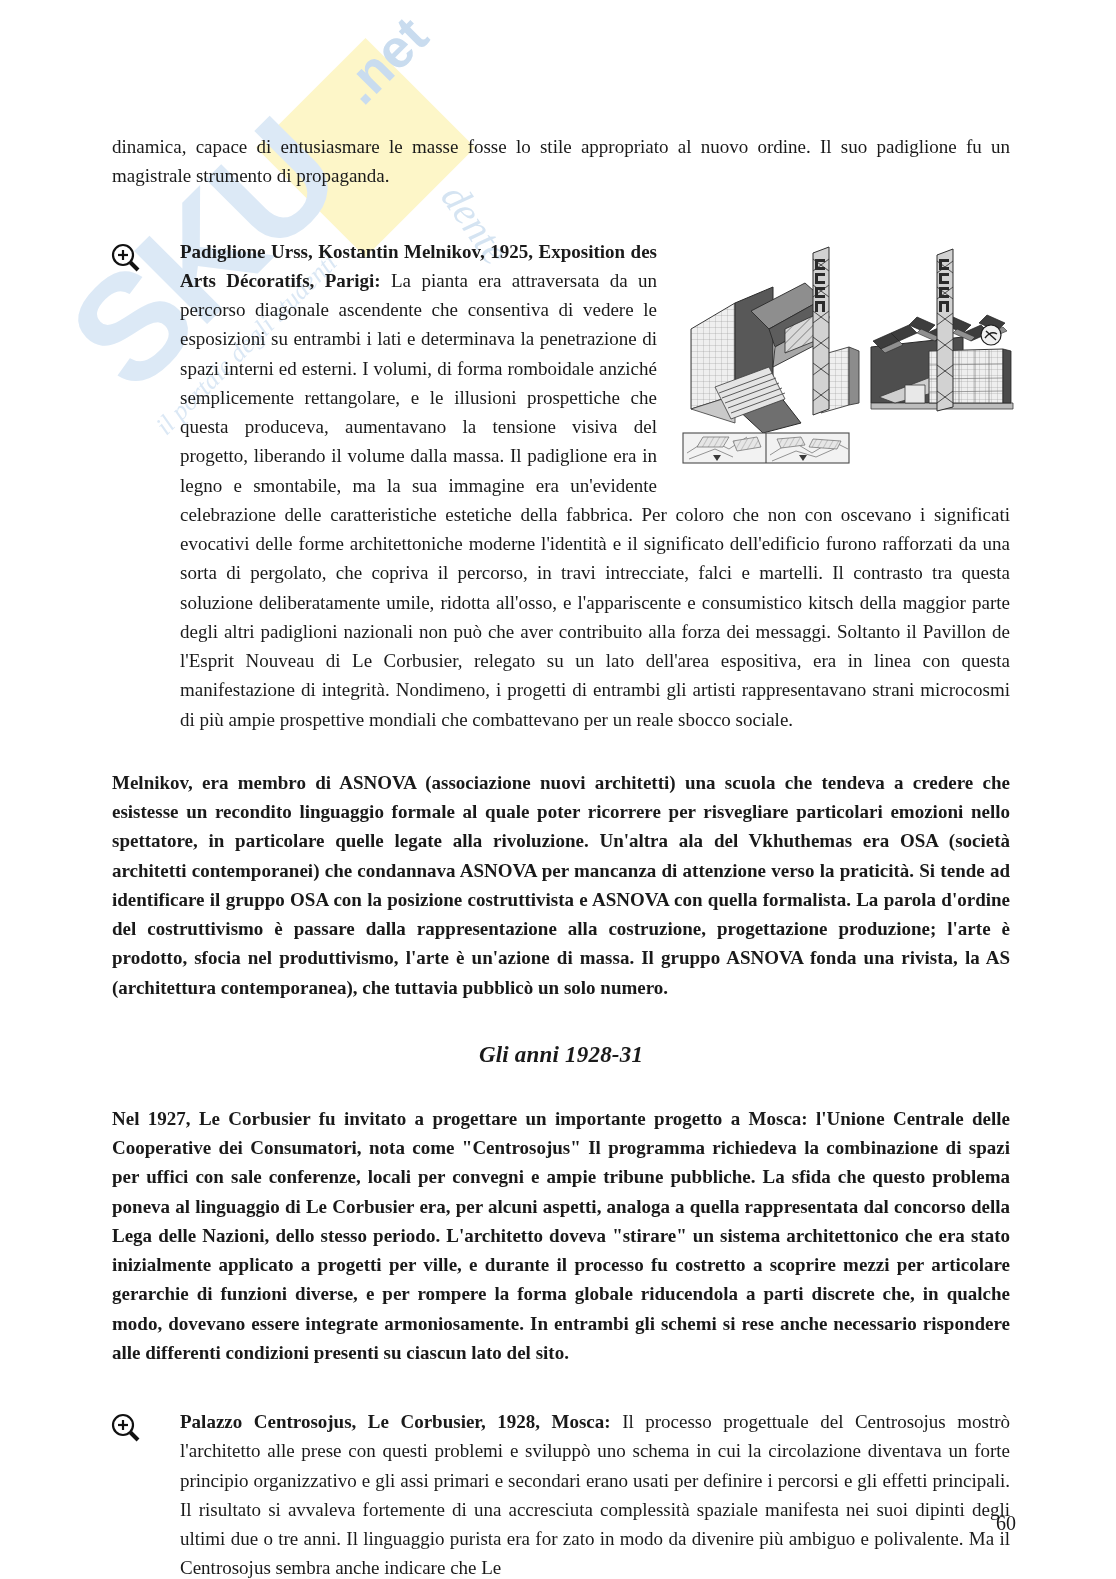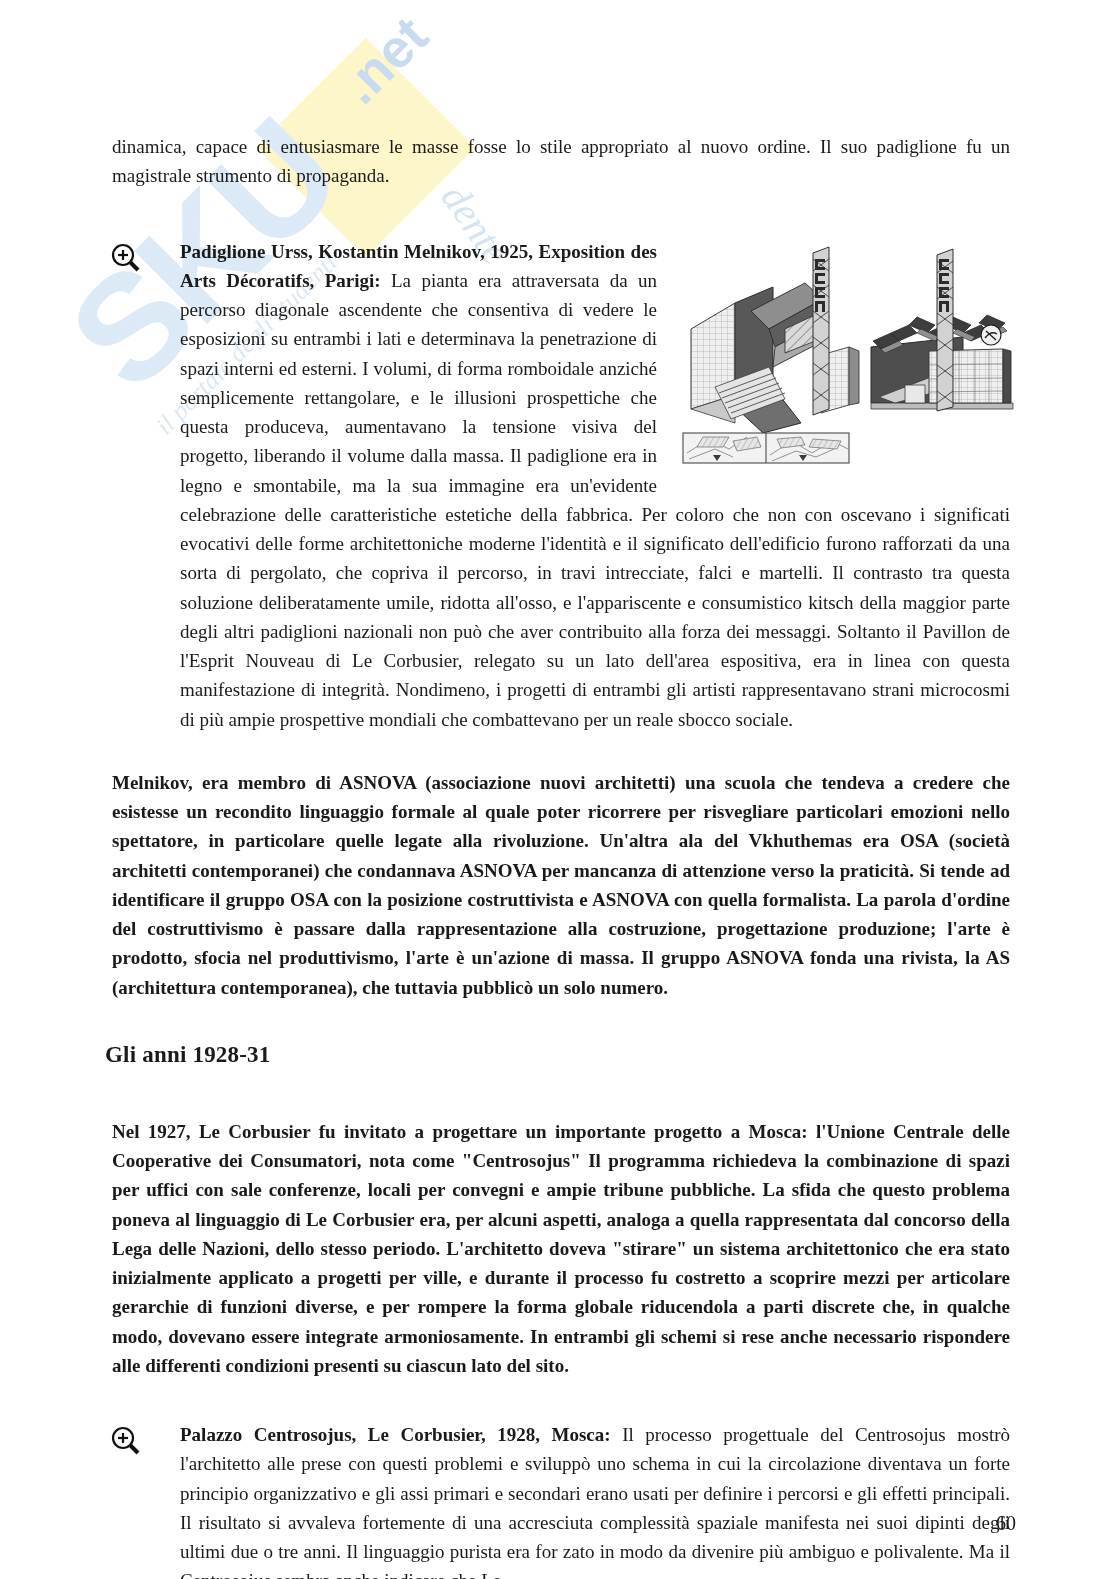--- a/index.html
+++ b/index.html
@@ -118,22 +118,24 @@
   }
   .illus { display: block; }
 
   .para-body { margin-bottom: 0; }
 
   .para-block { margin-bottom: 40px; font-weight: bold; }
 
   h2.section-title {
     font-size: 23px;
     font-weight: bold;
-    margin: 0 0 49px 0;
+    font-style: italic;
+    margin: 0 0 36px 0;
     letter-spacing: .2px;
+    text-align: center;
   }
 
   .pagenum {
     position: absolute;
     z-index: 3;
     left: 0;
     top: 1512px;
     width: 1016px;
     text-align: right;
     font-size: 20px;

